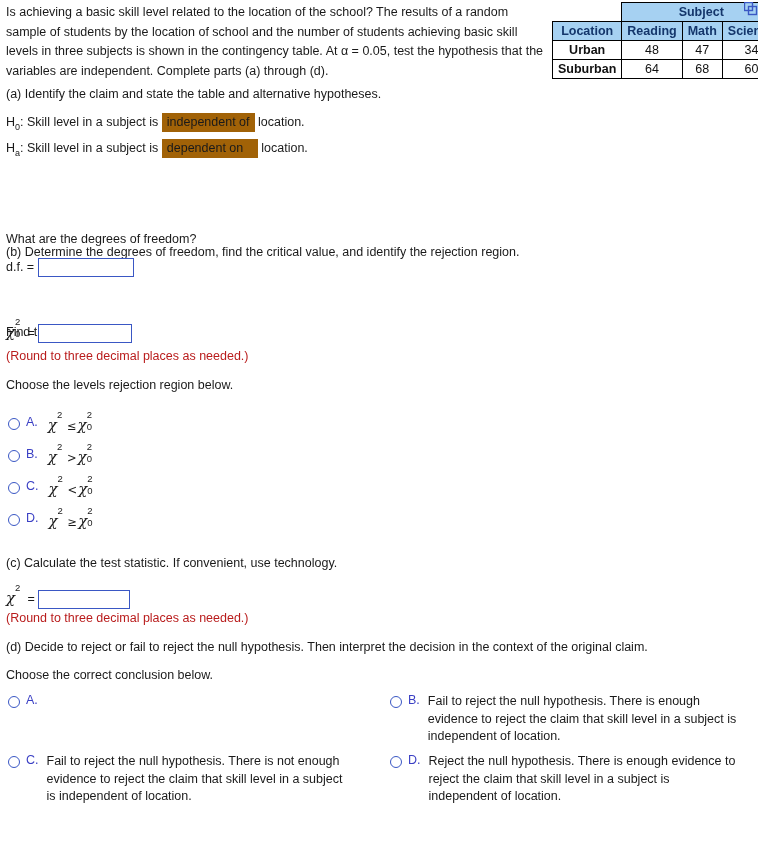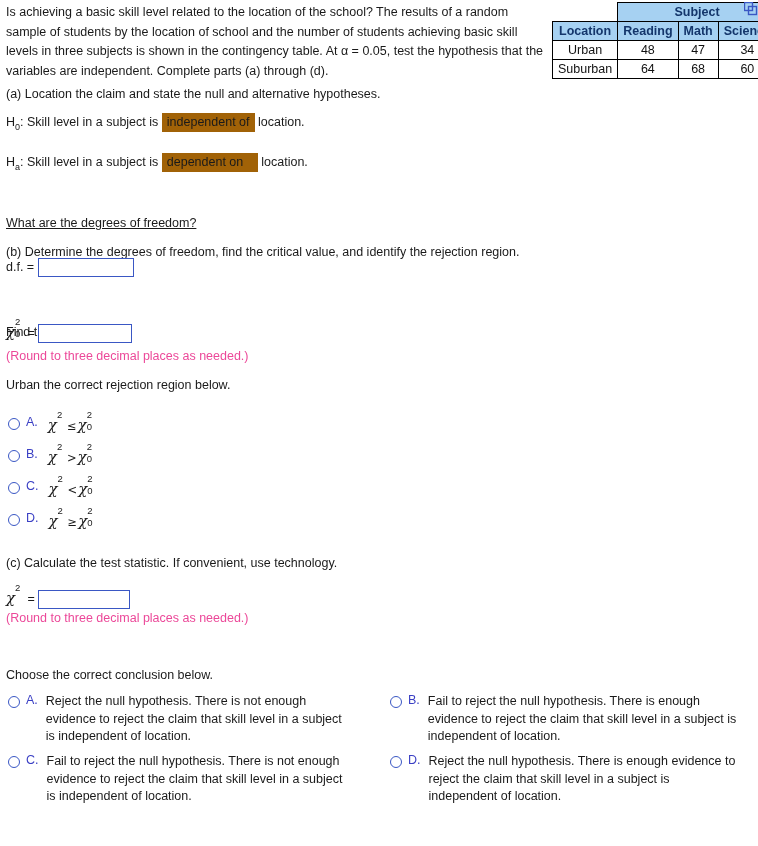--- a/index.html
+++ b/index.html
@@ -54,42 +54,42 @@
   table.contingency th.hdr {
     background: #a6d1f2;
     color: #14366b;
     font-weight: bold;
   }
   table.contingency td.blank {
     border: none;
     background: #ffffff;
   }
   table.contingency td.rowlab {
-    font-weight: normal;
+    font-weight: bold;
     color: #111111;
   }
   .copy-icon {
     position: absolute;
     left: 744px;
     top: 2px;
     width: 14px;
     height: 14px;
   }
 
   
   .line {
     position: absolute;
     left: 6px;
     font-size: 12.5px;
     line-height: 17px;
     color: #1a1a1a;
     white-space: nowrap;
   }
   .hint {
-    color: #ec4899;
+    color: #b91c1c;
   }
 
   
   .dropfield {
     display: inline-block;
     background: #a16207;
     padding: 1px 5px;
     color: #1a1a1a;
     vertical-align: baseline;
   }
@@ -208,54 +208,54 @@
       </table>
   </div>
 
   <div class="copy-icon">
     <svg width="14" height="14" viewBox="0 0 14 14">
       <rect x="0.5" y="0.5" width="8" height="8" fill="none" stroke="#3a57c4" stroke-width="1.4"></rect>
       <rect x="4.5" y="4.5" width="8" height="8" fill="none" stroke="#3a57c4" stroke-width="1.4"></rect>
     </svg>
   </div>
 
-  <div class="line" style="top:86px;">(a) Location the claim and state the null and alternative hypotheses.</div>
+  <div class="line" style="top:86px;">(a) Identify the claim and state the table and alternative hypotheses.</div>
 
   <div class="line" style="top:113px;">
     <span>H</span><span class="hsub">0</span><span>: Skill level in a subject is</span>
     <span class="dropfield">independent of</span>
     <span>location.</span>
   </div>
 
-  <div class="line" style="top:153px;">
+  <div class="line" style="top:139px;">
     <span>H</span><span class="hsub">a</span><span>: Skill level in a subject is</span>
     <span class="dropfield" style="min-width:86px;">dependent on</span>
     <span>location.</span>
   </div>
 
 
   <div class="line" style="top:204px;margin-top:40px;">(b) Determine the degrees of freedom, find the critical value, and identify the rejection region.</div>
-  <div class="line" style="top:215px;text-decoration:underline;">What are the degrees of freedom?</div>
+  <div class="line" style="top:231px;">What are the degrees of freedom?</div>
 
   <div class="line" style="top:258px;">
     <span>d.f. =</span>
     <span class="ansbox" style="width:94px;"></span>
   </div>
 
   <div class="line" style="top:292px;margin-top:32px;">Find the critical value.</div>
 
   <div class="line" style="top:322px;">
     <span class="chi">χ</span><span class="supsub"><span class="sup">2</span><span class="sub">0</span></span>
     <span>=</span>
     <span class="ansbox" style="width:92px;"></span>
   </div>
 
   <div class="line hint" style="top:348px;">(Round to three decimal places as needed.)</div>
 
-  <div class="line" style="top:377px;">Urban the correct rejection region below.</div>
+  <div class="line" style="top:377px;">Choose the levels rejection region below.</div>
 
   <div class="radio-row" style="left:8px; top:415px;">
     <span class="radio-circle"></span>
     <span class="radio-letter">A.</span>
     <span class="radio-body mathopt">
       <span class="chi">χ</span><span class="supsub"><span class="sup">2</span></span><span class="rel">≤</span><span class="chi">χ</span><span class="supsub"><span class="sup">2</span><span class="sub">0</span></span>
     </span>
   </div>
 
   <div class="radio-row" style="left:8px; top:447px;">
@@ -285,26 +285,26 @@
   <div class="line" style="top:555px;text-align:center;">(c) Calculate the test statistic. If convenient, use technology.</div>
 
   <div class="line" style="top:588px;">
     <span class="chi">χ</span><span class="supsub"><span class="sup">2</span></span>
     <span>=</span>
     <span class="ansbox" style="width:90px;"></span>
   </div>
 
   <div class="line hint" style="top:610px;">(Round to three decimal places as needed.)</div>
 
+  <div class="line" style="top:639px;">(d) Decide to reject or fail to reject the null hypothesis. Then interpret the decision in the context of the original claim.</div>
   <div class="line" style="top:667px;">Choose the correct conclusion below.</div>
 
   <div class="radio-row" style="left:8px; top:693px; width:365px;">
     <span class="radio-circle"></span>
     <span class="radio-letter">A.</span>
-    <span class="radio-body" style="width:305px;">Reject the null hypothesis. There is not enough evidence to reject the claim that skill level in a subject is independent of location.</span>
   </div>
 
   <div class="radio-row" style="left:390px; top:693px; width:365px;">
     <span class="radio-circle"></span>
     <span class="radio-letter">B.</span>
     <span class="radio-body" style="width:310px;">Fail to reject the null hypothesis. There is enough evidence to reject the claim that skill level in a subject is independent of location.</span>
   </div>
 
   <div class="radio-row" style="left:8px; top:753px; width:365px;">
     <span class="radio-circle"></span>

